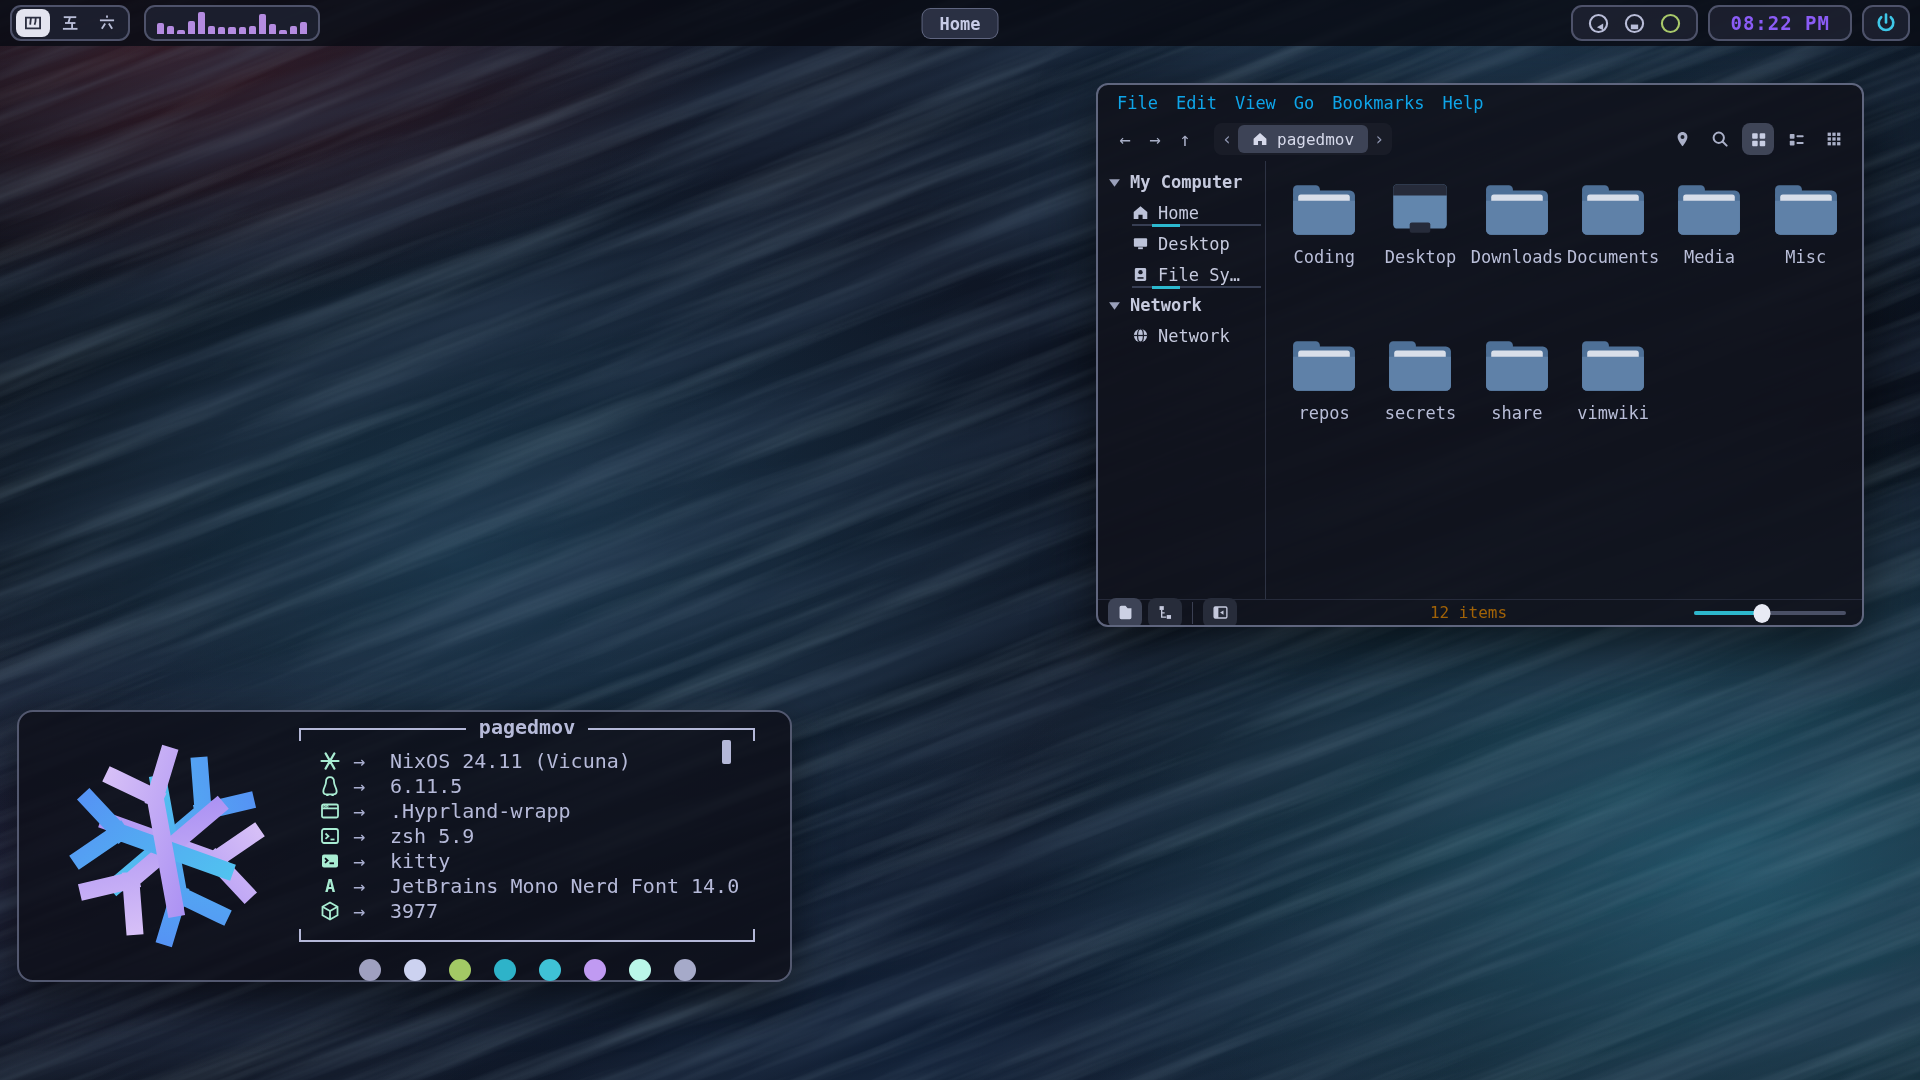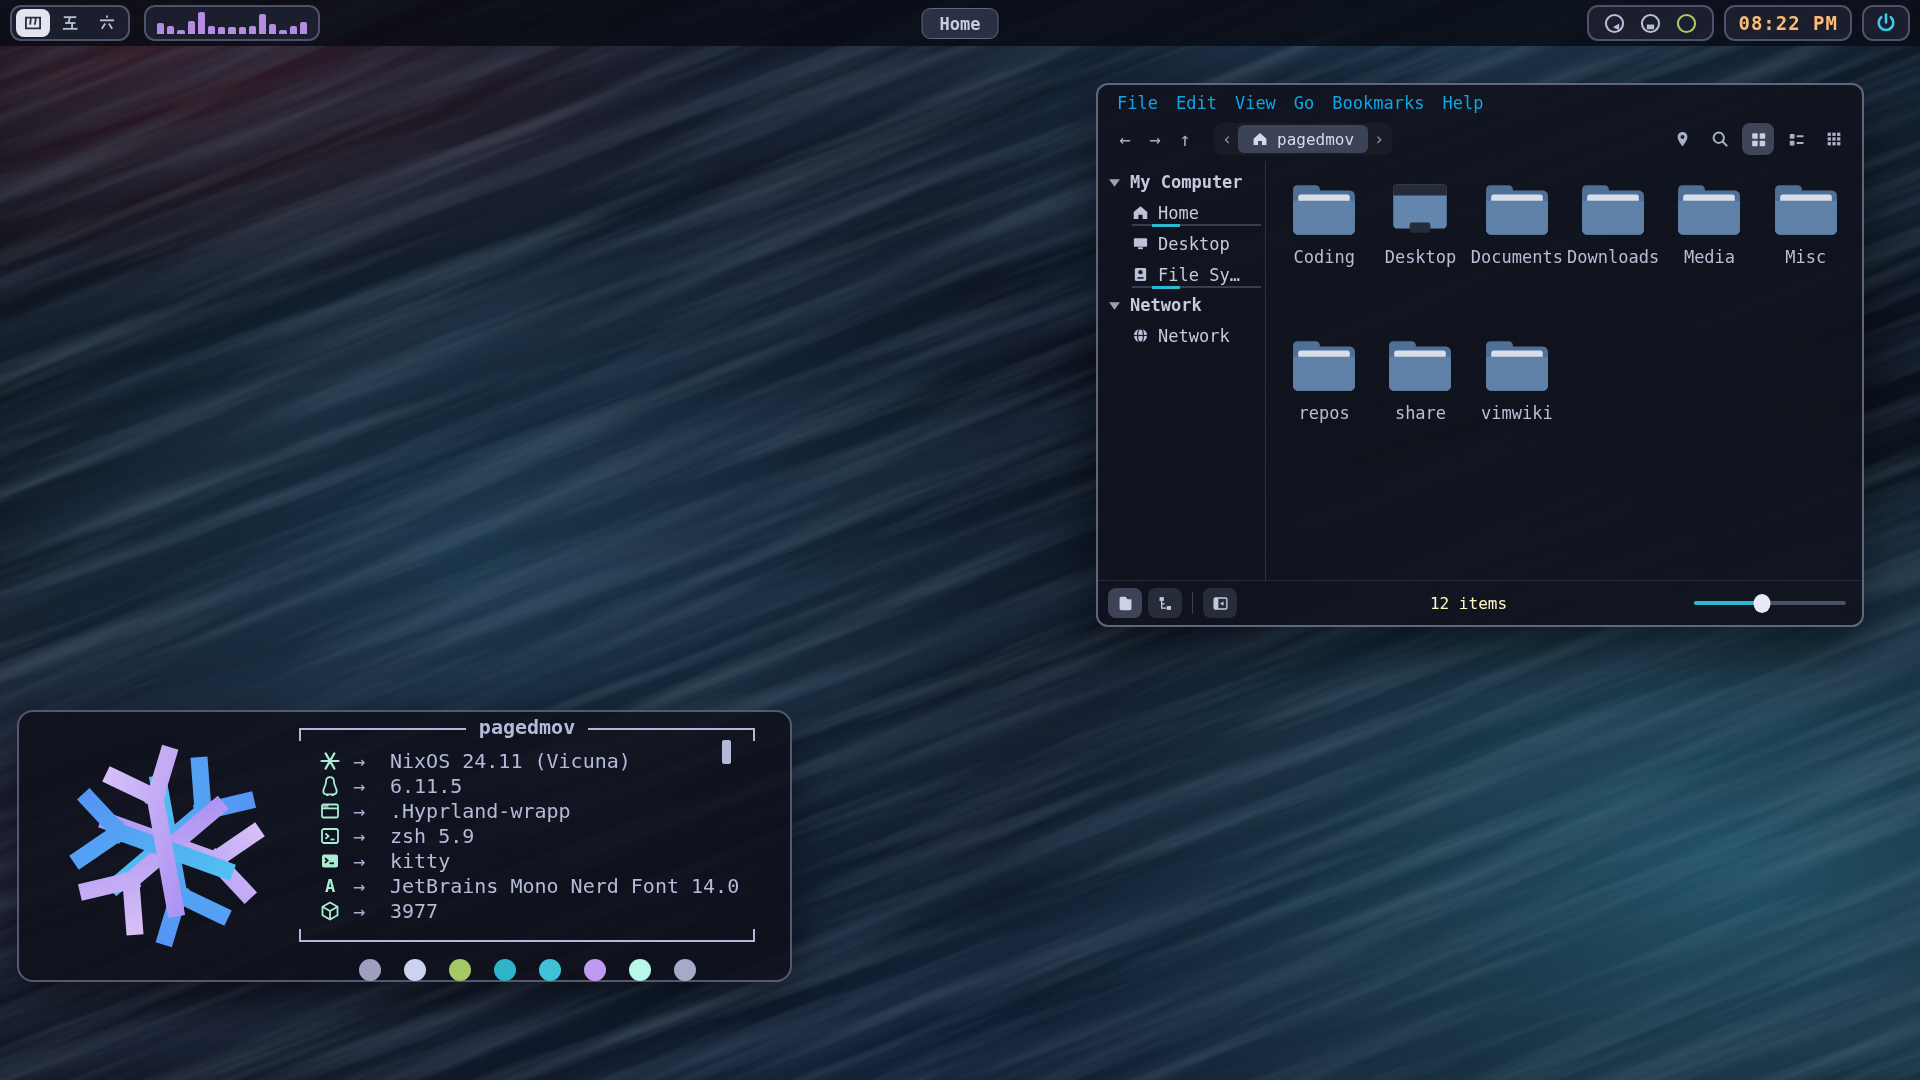--- a/index.html
+++ b/index.html
@@ -29,21 +29,21 @@
     justify-content:center; color:#b9bed8; }
   .chip.active { background:#e3e4ef; color:#2b2e40; }
   .viz { width:176px; padding:0 11px 5px; gap:3px; align-items:flex-end; }
   .vbar { width:8px; background:#b48be0; border-radius:2px 2px 0 0; }
   .center-pill { position:absolute; left:50%; top:8px; transform:translateX(-50%);
     height:31px; padding:0 17px; display:flex; align-items:center; font-size:17px;
     font-weight:bold; color:#c7cbe6; background:rgba(46,51,70,.92);
     border:1.5px solid rgba(132,138,168,.6); border-radius:9px; }
   .bar-right { margin-left:auto; display:flex; align-items:center; gap:10px; }
   .tray { padding:0 14px; gap:13px; }
-  .clockpill { padding:0 12px; font-size:19px; font-weight:bold; color:#fdba74; letter-spacing:1px; }
+  .clockpill { padding:0 20px; font-size:19px; font-weight:bold; color:#8b5cf6; letter-spacing:1px; }
   .powerpill { width:48px; justify-content:center; }
 
   
   .fm { position:absolute; left:1096px; top:83px; width:768px; height:544px; z-index:30;
     background:rgba(16,18,28,.92); border:2px solid rgba(130,137,168,.7); border-radius:12px;
     box-shadow:0 18px 55px rgba(0,0,0,.55); display:flex; flex-direction:column;
     color:#ccd0e6; overflow:hidden; }
   .fm-menubar { display:flex; align-items:center; height:32px; padding:4px 10px 0; font-size:17px; }
   .menu-item { padding:0 9px; color:#0ea5e9; cursor:default; }
   .fm-toolbar { display:flex; align-items:center; height:44px; padding:0 12px; }
@@ -67,22 +67,22 @@
   .side-item.current::after { content:""; position:absolute; left:24px; right:4px; bottom:2px;
     border-bottom:2px solid rgba(58,64,86,.95); }
   .side-item.current::before { content:""; position:absolute; left:44px; width:28px; bottom:1px;
     height:3px; background:#2cb9cf; z-index:1; }
 
   .fm-grid { flex:1; display:grid; grid-template-columns:repeat(6,1fr); grid-auto-rows:156px;
     padding:6px 8px 0 10px; overflow:hidden; }
   .fitem { display:flex; flex-direction:column; align-items:center; padding-top:14px; gap:10px;
     font-size:17px; color:#b9bed8; }
 
-  .fm-status { height:45px; display:flex; align-items:center; padding:0 10px; font-size:16px;
-    color:#fef9c3; border-top:1px solid rgba(60,66,88,.5); flex-shrink:0; }
+  .fm-status { height:26px; display:flex; align-items:center; padding:0 10px; font-size:16px;
+    color:#a16207; border-top:1px solid rgba(60,66,88,.5); flex-shrink:0; }
   .st-btn { width:34px; height:30px; border-radius:8px; background:#272c3a; display:flex;
     align-items:center; justify-content:center; margin-right:6px; }
   .st-btn.active { background:#3d4356; }
   .st-sep { width:1px; height:22px; background:#3a3f52; margin:0 10px 0 4px; }
   .st-count { flex:1; text-align:center; }
   .zoom-slider { width:152px; height:20px; position:relative; margin-right:6px; }
   .z-track { position:absolute; left:0; right:0; top:8px; height:4px; border-radius:2px; background:#4a5066; }
   .z-fill { position:absolute; left:0; top:8px; height:4px; border-radius:2px; background:#2db7cc; }
   .z-thumb { position:absolute; top:1px; width:17px; height:19px; border-radius:50%;
     background:#e8eaf4; transform:translateX(-50%); }
@@ -341,57 +341,66 @@
         </svg>
         <span>Desktop</span>
       </div>
       <div class="fitem">
         <svg width="66" height="56" viewBox="0 0 64 54">
           <rect x="2" y="4" width="26" height="14" rx="4" fill="#4e7097"></rect>
             <rect x="2" y="9" width="60" height="43" rx="5" fill="#4e7097"></rect>
           <rect x="7" y="13" width="50" height="8" rx="2.5" fill="#d8dee9"></rect>
           <path d="M2 19 h60 v28 a5 5 0 0 1 -5 5 h-50 a5 5 0 0 1 -5 -5 z" fill="#5f81a8"></path>
         </svg>
+        <span>Downloads</span>
+      </div>
+      <div class="fitem">
+        <svg width="66" height="56" viewBox="0 0 64 54">
+          <rect x="2" y="4" width="26" height="14" rx="4" fill="#4e7097"></rect>
+            <rect x="2" y="9" width="60" height="43" rx="5" fill="#4e7097"></rect>
+          <rect x="7" y="13" width="50" height="8" rx="2.5" fill="#d8dee9"></rect>
+          <path d="M2 19 h60 v28 a5 5 0 0 1 -5 5 h-50 a5 5 0 0 1 -5 -5 z" fill="#5f81a8"></path>
+        </svg>
         <span>Documents</span>
       </div>
       <div class="fitem">
         <svg width="66" height="56" viewBox="0 0 64 54">
           <rect x="2" y="4" width="26" height="14" rx="4" fill="#4e7097"></rect>
             <rect x="2" y="9" width="60" height="43" rx="5" fill="#4e7097"></rect>
           <rect x="7" y="13" width="50" height="8" rx="2.5" fill="#d8dee9"></rect>
           <path d="M2 19 h60 v28 a5 5 0 0 1 -5 5 h-50 a5 5 0 0 1 -5 -5 z" fill="#5f81a8"></path>
         </svg>
-        <span>Downloads</span>
-      </div>
-      <div class="fitem">
-        <svg width="66" height="56" viewBox="0 0 64 54">
-          <rect x="2" y="4" width="26" height="14" rx="4" fill="#4e7097"></rect>
-            <rect x="2" y="9" width="60" height="43" rx="5" fill="#4e7097"></rect>
-          <rect x="7" y="13" width="50" height="8" rx="2.5" fill="#d8dee9"></rect>
-          <path d="M2 19 h60 v28 a5 5 0 0 1 -5 5 h-50 a5 5 0 0 1 -5 -5 z" fill="#5f81a8"></path>
-        </svg>
         <span>Media</span>
       </div>
       <div class="fitem">
         <svg width="66" height="56" viewBox="0 0 64 54">
           <rect x="2" y="4" width="26" height="14" rx="4" fill="#4e7097"></rect>
             <rect x="2" y="9" width="60" height="43" rx="5" fill="#4e7097"></rect>
           <rect x="7" y="13" width="50" height="8" rx="2.5" fill="#d8dee9"></rect>
           <path d="M2 19 h60 v28 a5 5 0 0 1 -5 5 h-50 a5 5 0 0 1 -5 -5 z" fill="#5f81a8"></path>
         </svg>
         <span>Misc</span>
       </div>
       <div class="fitem">
         <svg width="66" height="56" viewBox="0 0 64 54">
           <rect x="2" y="4" width="26" height="14" rx="4" fill="#4e7097"></rect>
             <rect x="2" y="9" width="60" height="43" rx="5" fill="#4e7097"></rect>
           <rect x="7" y="13" width="50" height="8" rx="2.5" fill="#d8dee9"></rect>
           <path d="M2 19 h60 v28 a5 5 0 0 1 -5 5 h-50 a5 5 0 0 1 -5 -5 z" fill="#5f81a8"></path>
         </svg>
         <span>repos</span>
+      </div>
+      <div class="fitem">
+        <svg width="66" height="56" viewBox="0 0 64 54">
+          <rect x="2" y="4" width="26" height="14" rx="4" fill="#4e7097"></rect>
+            <rect x="2" y="9" width="60" height="43" rx="5" fill="#4e7097"></rect>
+          <rect x="7" y="13" width="50" height="8" rx="2.5" fill="#d8dee9"></rect>
+          <path d="M2 19 h60 v28 a5 5 0 0 1 -5 5 h-50 a5 5 0 0 1 -5 -5 z" fill="#5f81a8"></path>
+        </svg>
+        <span>secrets</span>
       </div>
       <div class="fitem">
         <svg width="66" height="56" viewBox="0 0 64 54">
           <rect x="2" y="4" width="26" height="14" rx="4" fill="#4e7097"></rect>
             <rect x="2" y="9" width="60" height="43" rx="5" fill="#4e7097"></rect>
           <rect x="7" y="13" width="50" height="8" rx="2.5" fill="#d8dee9"></rect>
           <path d="M2 19 h60 v28 a5 5 0 0 1 -5 5 h-50 a5 5 0 0 1 -5 -5 z" fill="#5f81a8"></path>
         </svg>
         <span>share</span>
       </div>

